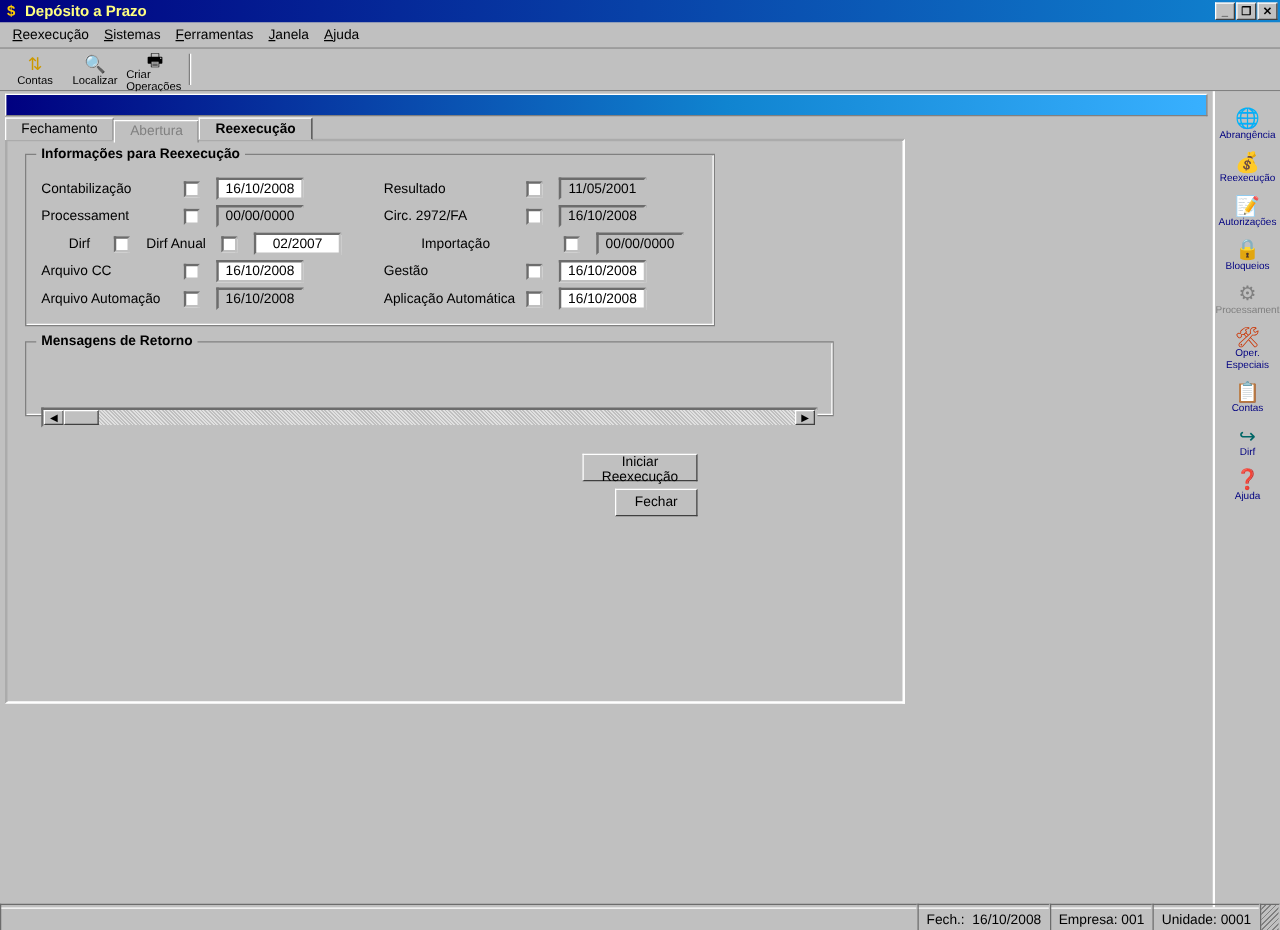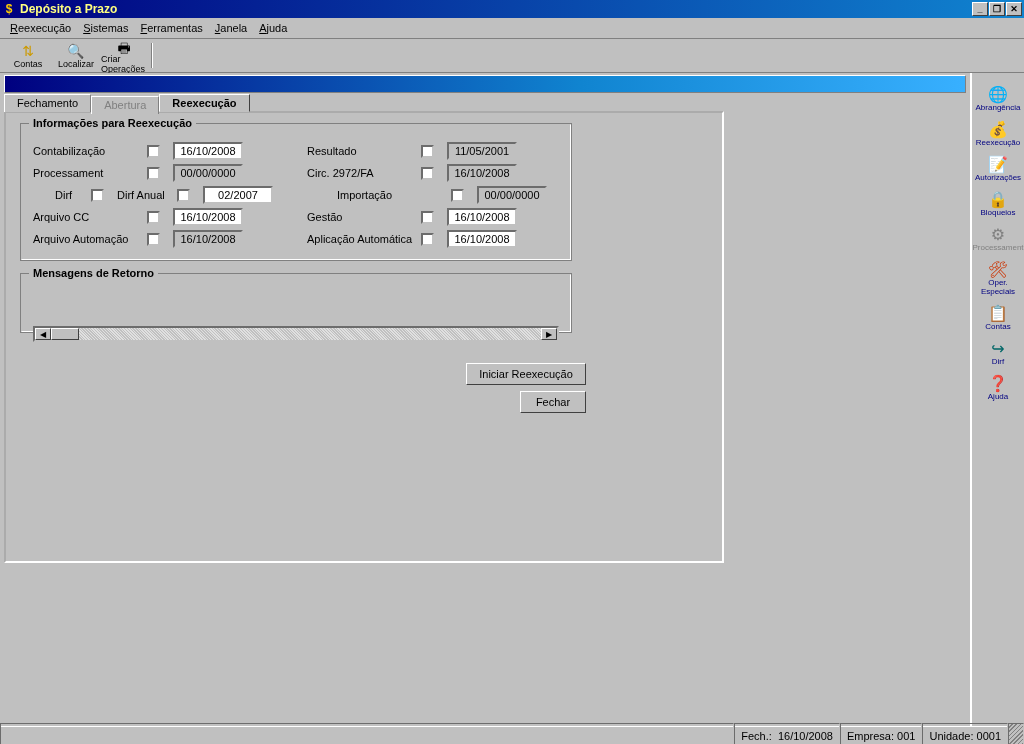--- a/index.html
+++ b/index.html
@@ -36,21 +36,21 @@
   .form-label { font-size: 11px; white-space: nowrap; }
   .checkbox { width: 13px; height: 13px; background: #fff; border: 2px inset #c0c0c0; cursor: pointer; }
   .date-field { width: 70px; height: 18px; background: #fff; border: 2px inset #c0c0c0; font-size: 11px; padding: 1px 4px; font-family: inherit; text-align: center; }
   .date-field.disabled { background: #c0c0c0; }
   .messages-box { height: 60px; }
   .scroll-track { position: relative; height: 16px; border: 2px inset #c0c0c0; background: repeating-linear-gradient(45deg, #e0e0e0 0, #e0e0e0 1px, #c0c0c0 1px, #c0c0c0 2px); display: flex; align-items: stretch; }
   .scroll-btn { width: 16px; background: #c0c0c0; border: 1px solid; border-color: #fff #404040 #404040 #fff; display: flex; align-items: center; justify-content: center; font-size: 8px; cursor: pointer; }
   .scroll-thumb { width: 28px; background: #c0c0c0; border: 1px solid; border-color: #fff #404040 #404040 #fff; }
   .action-buttons { position: absolute; right: 16px; top: 250px; display: flex; flex-direction: column; gap: 6px; align-items: flex-end; }
   .btn { height: 22px; background: #c0c0c0; border: 1px solid; border-color: #fff #404040 #404040 #fff; cursor: pointer; font-size: 11px; font-family: inherit; padding: 0 12px; min-width: 66px; }
-  .btn-wide { width: 120px; }
+  .btn-wide { width: 92px; }
   .spacer { width: 46px; }
   .statusbar { position: absolute; bottom: 0; left: 0; right: 0; height: 18px; background: #c0c0c0; border-top: 1px solid #fff; display: flex; align-items: center; font-size: 11px; }
   .status-cell { border: 1px inset #c0c0c0; height: 26px; padding: 1px 6px; display: flex; align-items: center; }
   .status-flex { flex: 1; }
   .status-grip { width: 16px; background: repeating-linear-gradient(-45deg, #808080 0, #808080 1px, #c0c0c0 1px, #c0c0c0 3px); }
 </style>
 </head>
 <body>
 
 <div class="titlebar">
@@ -147,21 +147,21 @@
           <span class="form-label">Arquivo Automação</span>
           <div class="checkbox"></div>
           <input class="date-field disabled" readonly="" value="16/10/2008" style="">
           <span class="spacer"></span>
           <span class="form-label">Aplicação Automática</span>
           <div class="checkbox"></div>
           <input class="date-field" value="16/10/2008" style="">
         </div>
       </div>
 
-      <div class="groupbox messages-box" style="width:552px; padding-bottom:4px">
+      <div class="groupbox messages-box" style="width:647px; padding-bottom:4px">
         <div class="groupbox-title">Mensagens de Retorno</div>
         <div style="height:34px"></div>
         <div class="scroll-track">
           <div class="scroll-btn">◀</div>
           <div class="scroll-thumb"></div>
           <div style="flex:1"></div>
           <div class="scroll-btn">▶</div>
         </div>
       </div>
 

